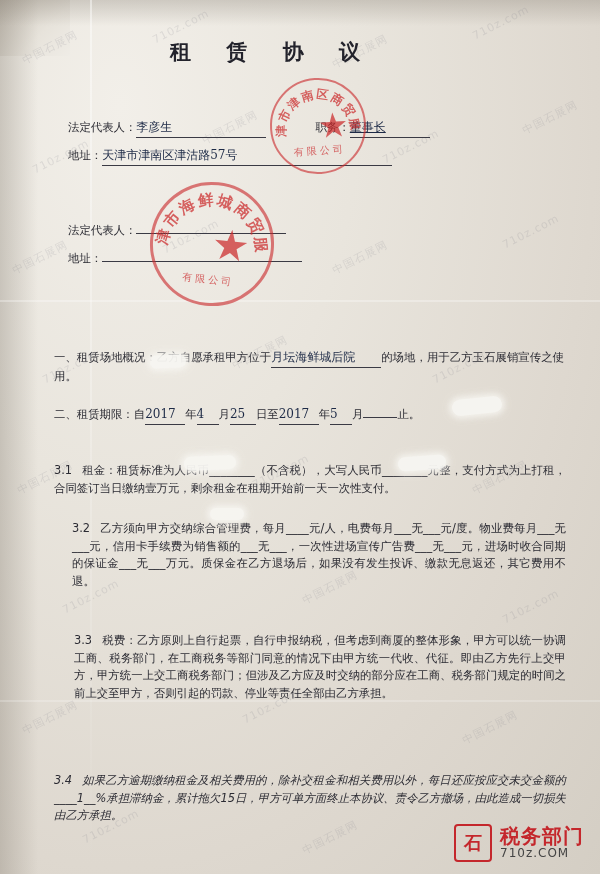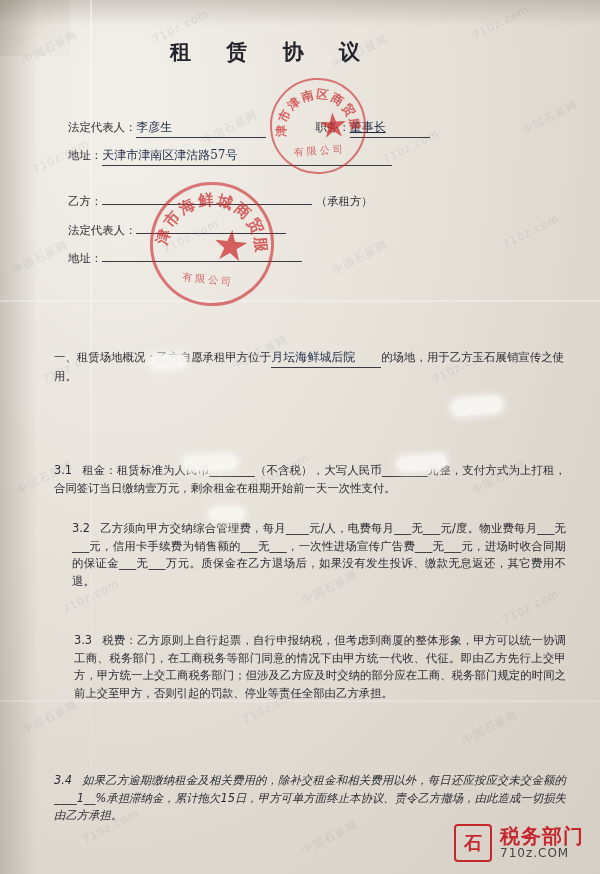--- a/index.html
+++ b/index.html
@@ -147,40 +147,41 @@
     <div class="ln" style="left:60px;top:118px;">
       <span>法定代表人：</span><span class="ul hand" style="width:130px;">李彦生</span>
       <span style="display:inline-block;width:42px;"></span>
       <span>职务：</span><span class="ul hand" style="width:80px;text-decoration:underline;">董事长</span>
     </div>
 
     <div class="ln" style="left:60px;top:146px;">
       <span>地址：</span><span class="ul hand" style="width:290px;">天津市津南区津沽路57号</span>
     </div>
 
-    <div class="ln" style="left:60px;top:190px;">
-      <span>乙方：</span><span class="ul hand" style="width:210px;height:14px;"></span>
-      <span>（承租方）</span>
-    </div>
 
     <div class="ln" style="left:60px;top:222px;">
       <span>法定代表人：</span><span class="ul hand" style="width:150px;"></span>
     </div>
 
     <div class="ln" style="left:60px;top:250px;">
       <span>地址：</span><span class="ul hand" style="width:200px;"></span>
     </div>
 
 
     <div class="para" style="left:46px;top:348px;width:510px;">
       <p>
         <span>一、</span><span>租赁场地概况：乙方自愿承租甲方位于</span><span class="ul hand" style="width:110px;">月坛海鲜城后院</span><span>的场地，用于</span><span>乙方玉石展销宣传之使用。</span>
       </p>
     </div>
 
+    <div class="para" style="left:46px;top:405px;width:510px;">
+      <p style="white-space:nowrap;">
+        <span>二、</span><span>租赁期限：自</span><span class="ul hand" style="width:40px;">2017</span>年<span class="ul hand" style="width:22px;">4</span>月<span class="ul hand" style="width:26px;">25</span><span>日至</span><span class="ul hand" style="width:40px;">2017</span>年<span class="ul hand" style="width:22px;">5</span>月<span class="ul hand" style="width:34px;"></span><span>止。</span>
+      </p>
+    </div>
 
 
     <div class="para" style="left:46px;top:462px;width:512px;">
       <p style="text-indent:0;">
         <span style="display:inline-block;width:28px;">3.1</span><span>租金：租赁标准为人民币________（不含税），大写人民币________元整，支付方式为上打租，合同签订当日缴纳壹万元，剩余租金在租期开始前一天一次性支付。</span>
       </p>
     </div>
 
     <div class="para" style="left:46px;top:520px;width:512px;">
       <p style="text-indent:0;margin-left:18px;">

